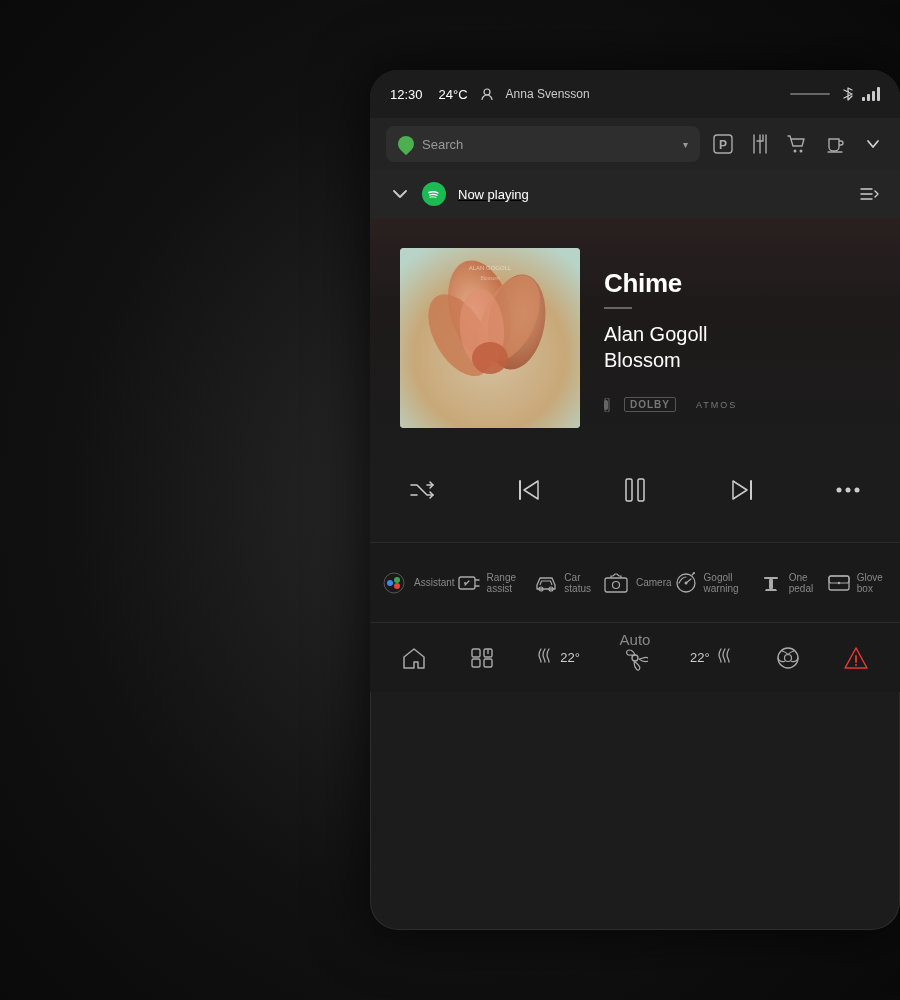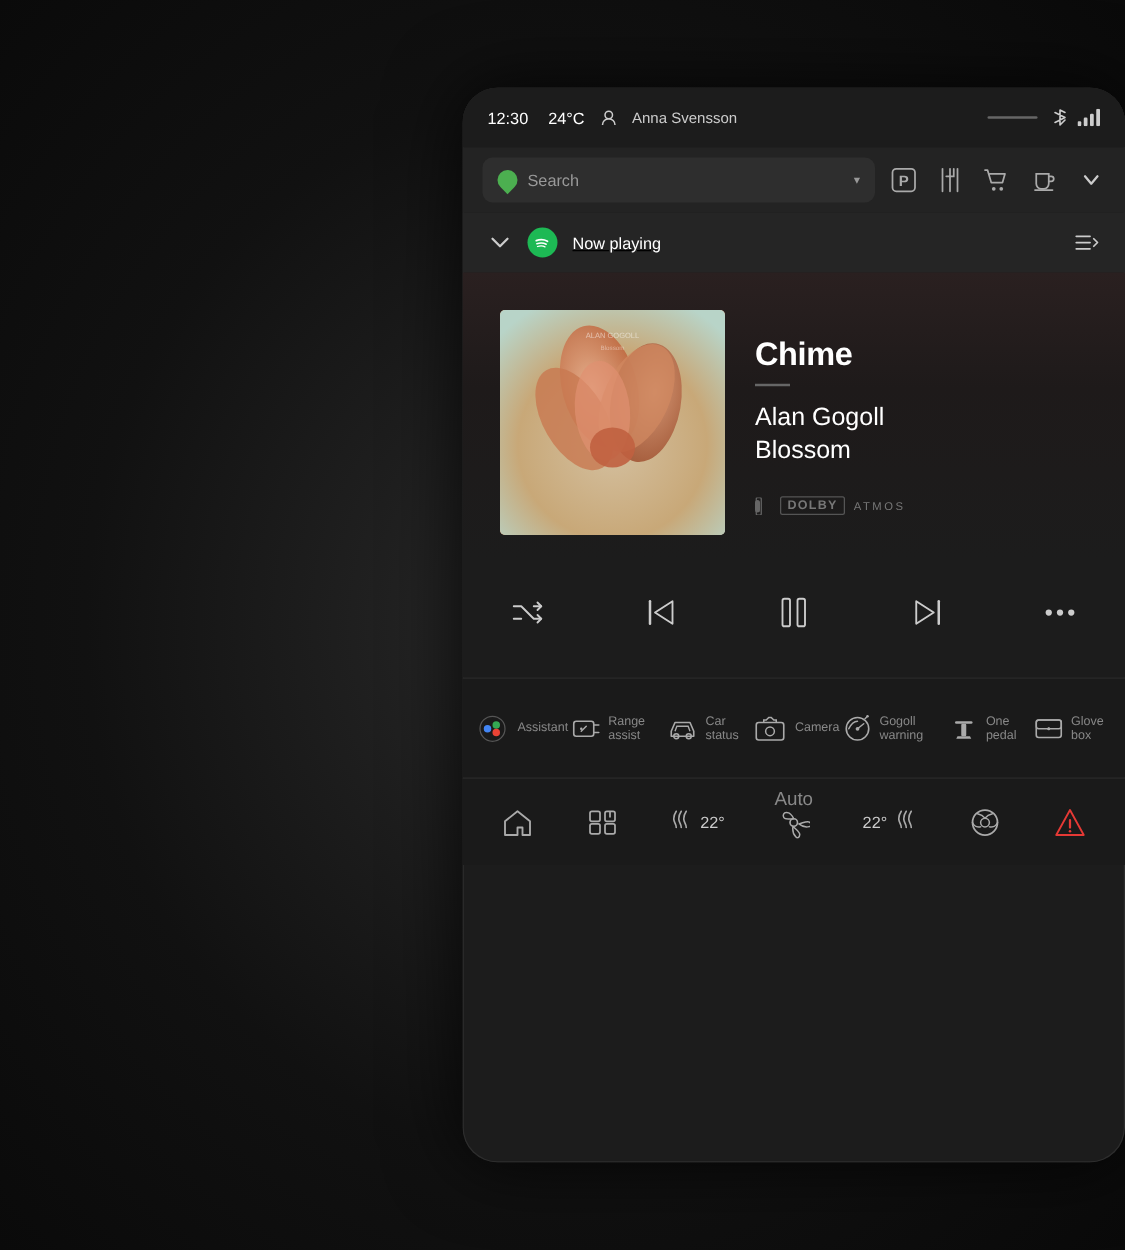--- a/index.html
+++ b/index.html
@@ -460,21 +460,21 @@
           <div class="track-artist">
             <span>Alan Gogoll</span><br>
             <span>Blossom</span>
           </div>
           <div class="dolby-badge">
             <svg width="16" height="14" viewBox="0 0 16 14">
               <rect x="0" y="2" width="4" height="10" rx="2" fill="#666"></rect>
               <rect x="1" y="0" width="4" height="14" rx="1" fill="none" stroke="#666" stroke-width="1"></rect>
             </svg>
             <span style="font-size:10px;color:#777;letter-spacing:1px;border:1px solid #555;padding:1px 5px;border-radius:2px;font-weight:bold">DOLBY</span>
-            <span style="font-size:9px;color:#777;letter-spacing:2px;margin-left:3px">ATMOS</span>
+            <span style="font-size:9px;color:#777;letter-spacing:2px;margin-left:16px">ATMOS</span>
           </div>
         </div>
       </div>
     </div>
 
 
     <div class="controls-section">
 
       <div class="ctrl-btn">
         <svg width="26" height="22" viewBox="0 0 26 22" fill="none">

